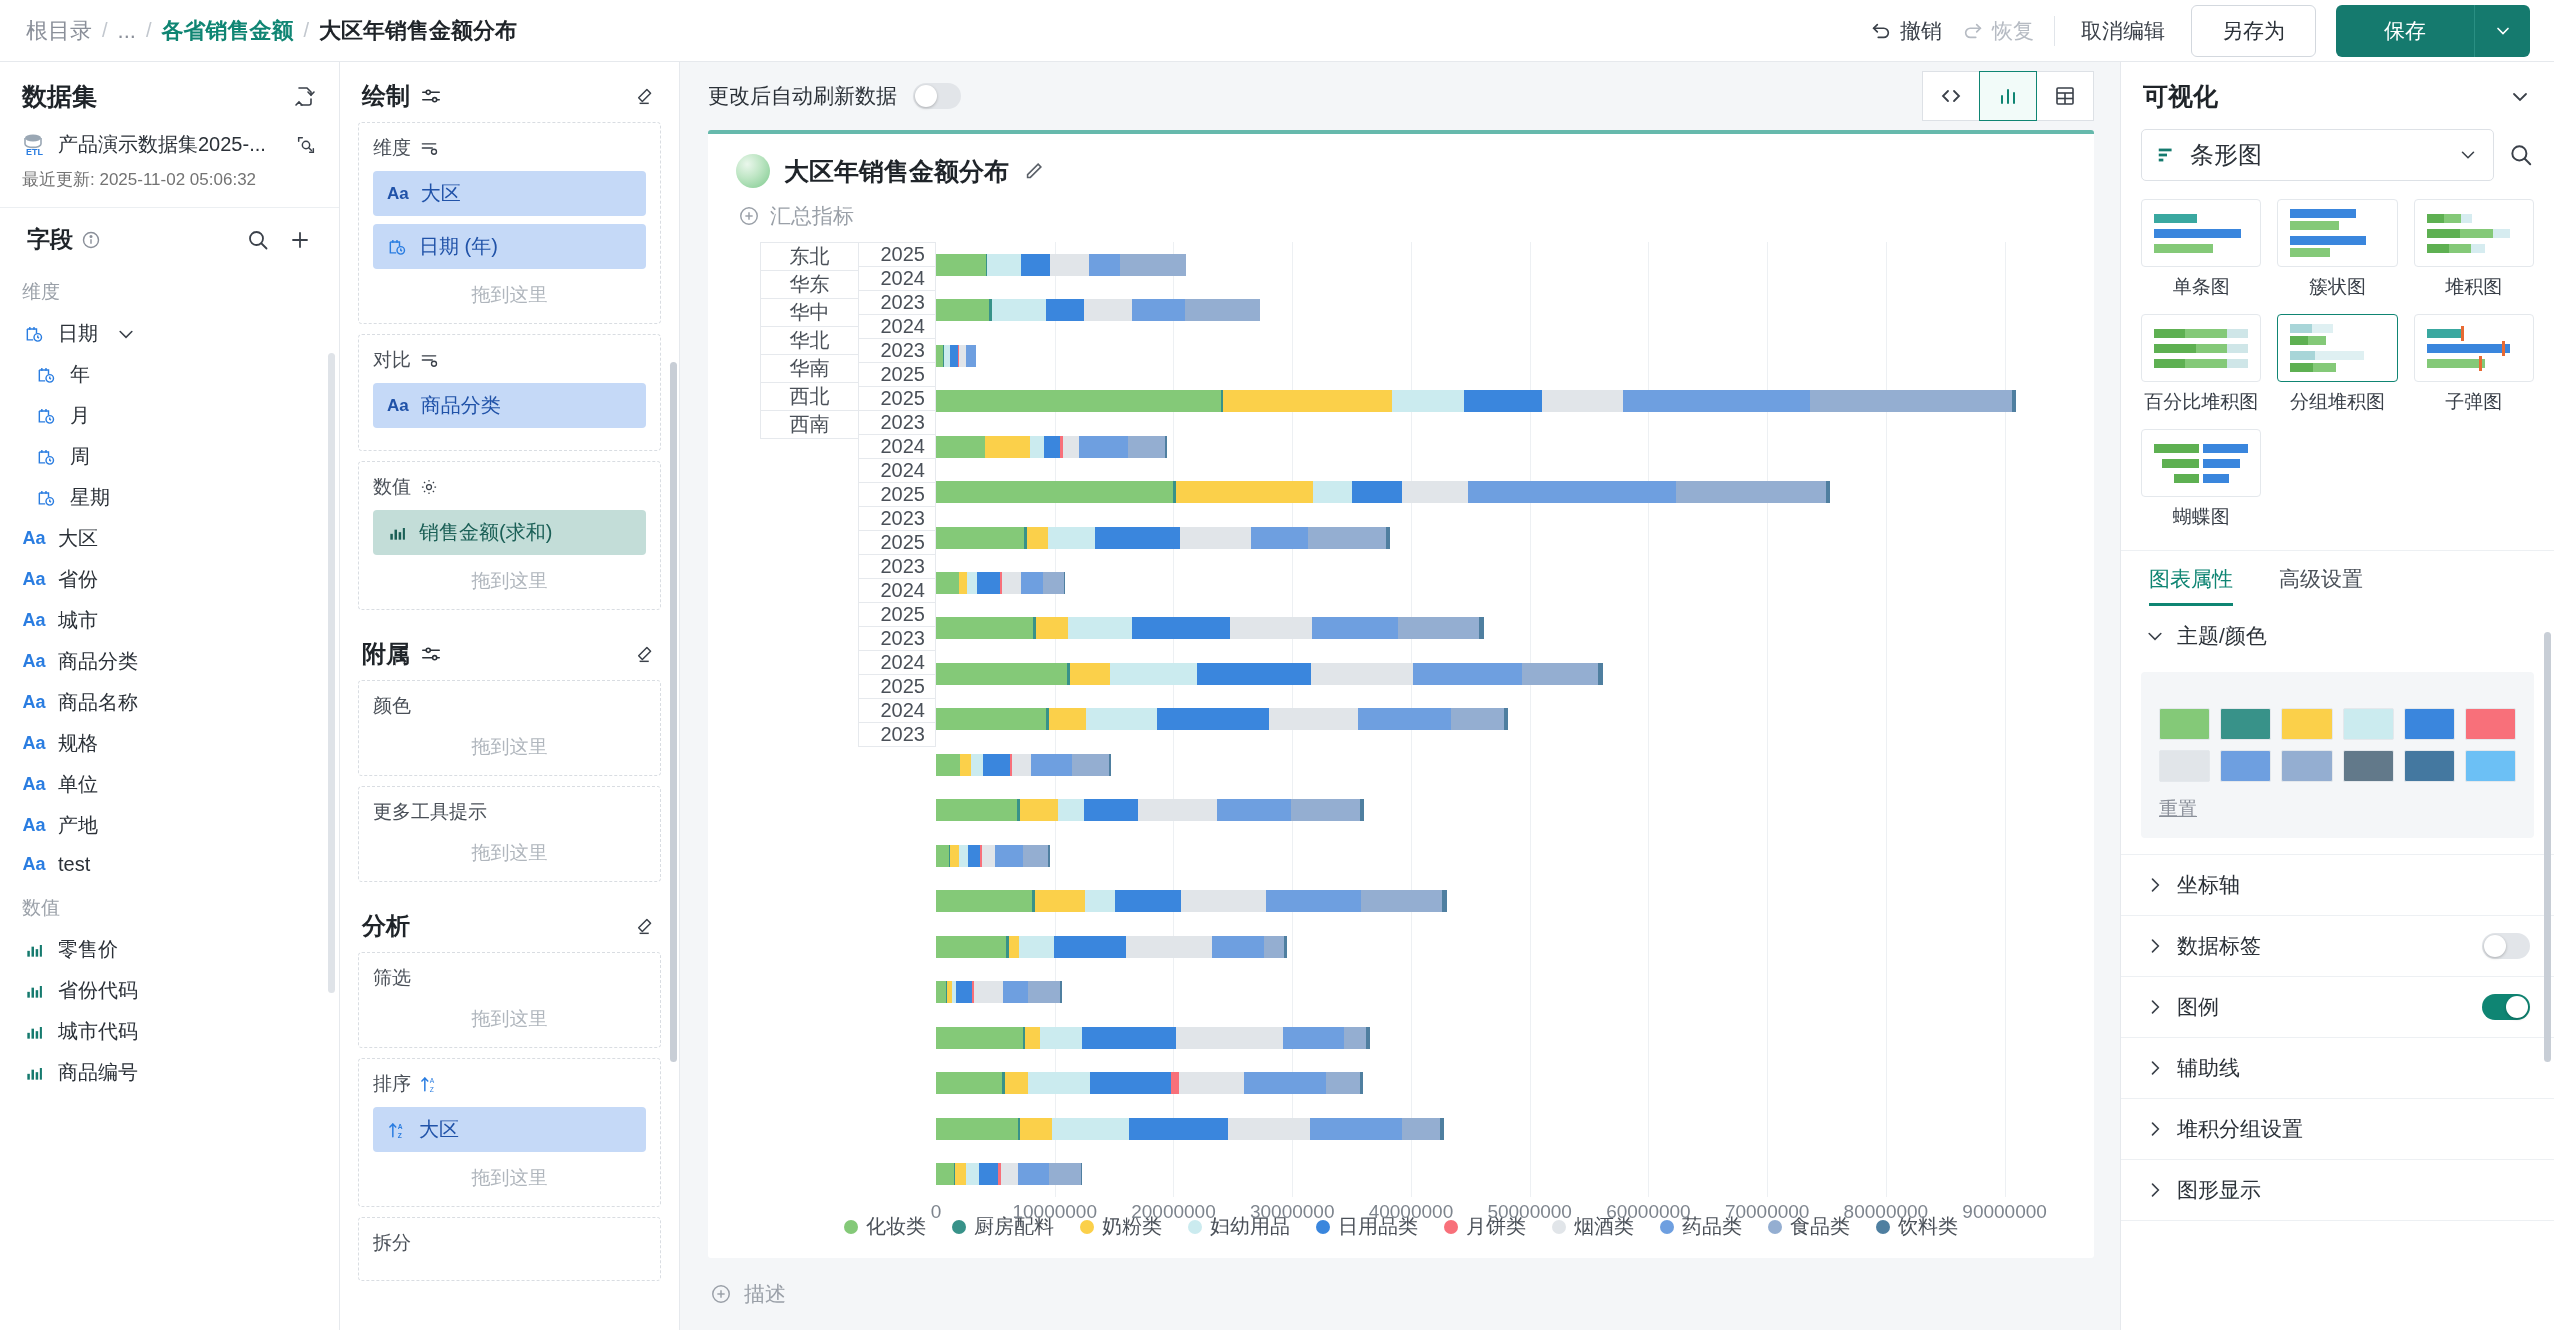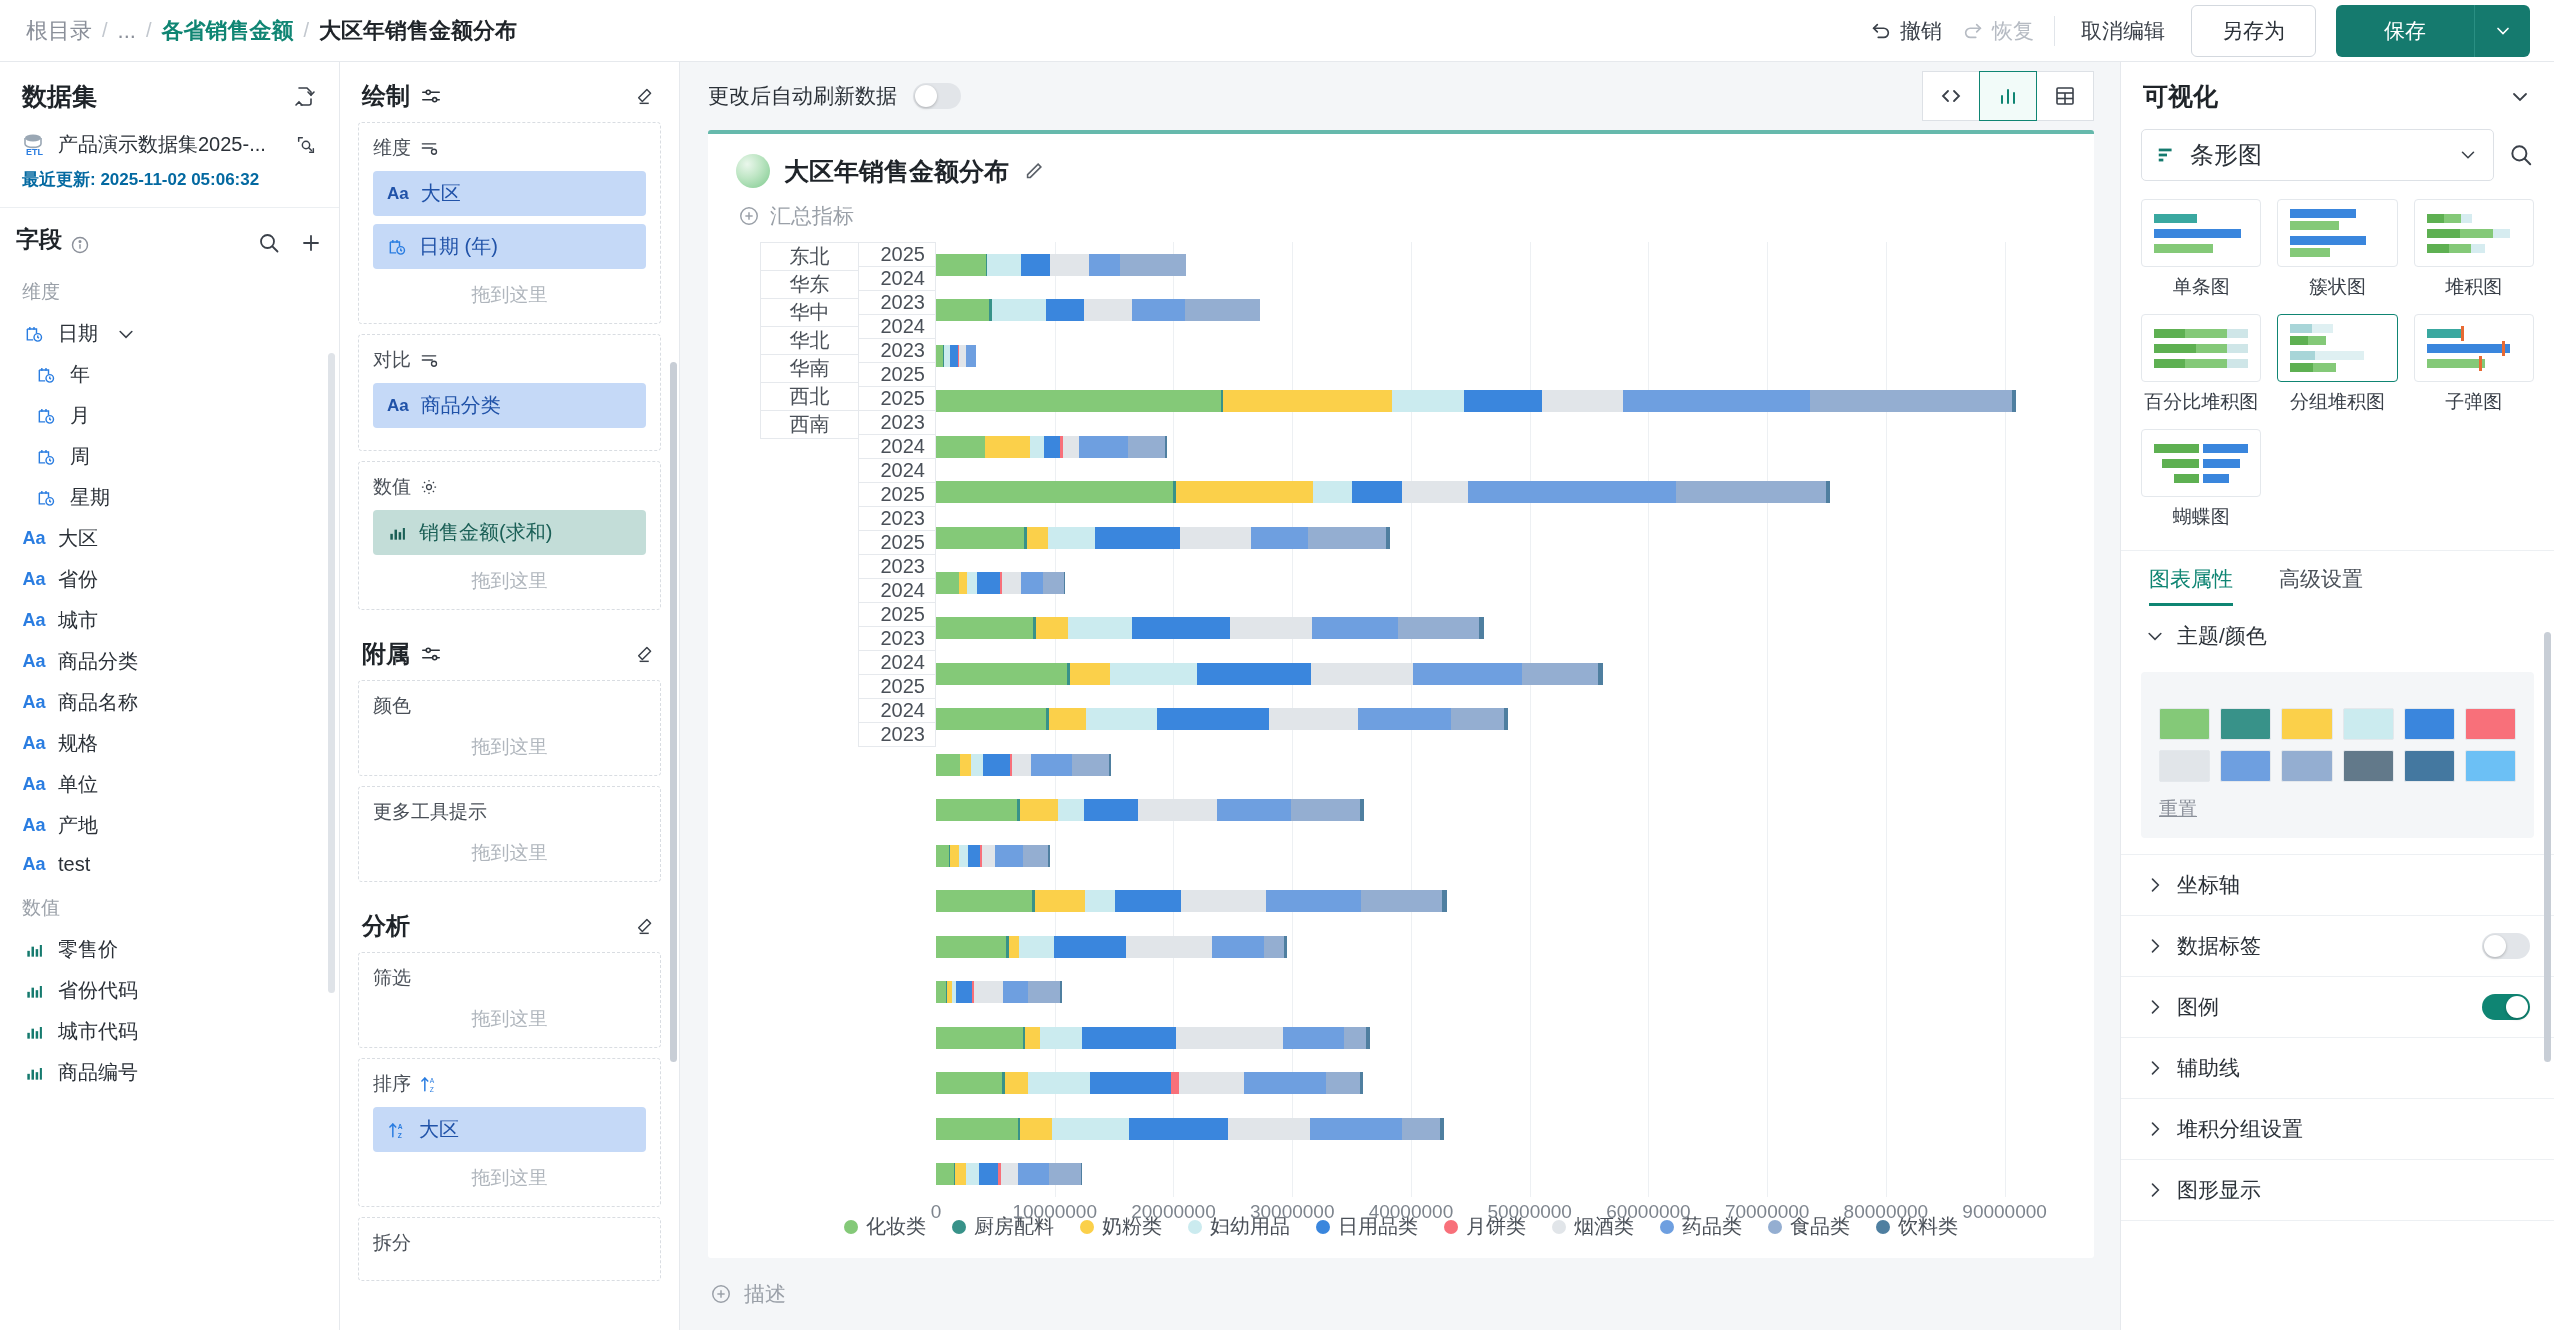--- a/index.html
+++ b/index.html
@@ -37,22 +37,22 @@
 
   
   .body { flex:1; display:flex; min-height:0; }
 
   
   .col-ds { width:340px; background:#fff; border-right:1px solid #e6e9ed; display:flex; flex-direction:column; }
   .ds-head { padding:18px 22px 14px; display:flex; align-items:center; }
   .ds-title { font-size:25px; font-weight:bold; color:#1f2429; }
   .ds-row { padding:4px 22px 0; display:flex; align-items:center; gap:10px; }
   .ds-name { font-size:20px; color:#2b3138; white-space:nowrap; overflow:hidden; }
-  .ds-updated { padding:10px 22px 16px; font-size:17px; color:#0369a1; border-bottom:1px solid #eceff2;font-weight:bold; }
-  .fld-head { padding:16px 16px 12px; display:flex; align-items:flex-end; }
+  .ds-updated { padding:10px 22px 16px; font-size:17px; color:#737373; border-bottom:1px solid #eceff2; }
+  .fld-head { padding:16px 27px 12px; display:flex; align-items:center; }
   .fld-title { font-size:23px; font-weight:bold; color:#1f2429; }
   .fld-actions { margin-left:auto; display:flex; align-items:center; gap:18px; }
   .fld-list { flex:1; overflow:hidden; position:relative; padding-bottom:8px; }
   .grp-label { font-size:19px; color:#9aa0a8; padding:12px 22px 8px; }
   .fld-item { display:flex; align-items:center; gap:12px; padding:7px 22px 7px 34px; cursor:pointer; font-size:20px; color:#2b3138; }
   .fld-item.lvl0 { padding-left:22px; }
   .fi-ic { font-size:18px; font-weight:bold; color:#2a7de1; width:24px; text-align:center; }
   .fi-ic.num { color:#157a6e; }
   .scroll-track { position:absolute; right:4px; top:86px; width:7px; height:640px; background:#dfe3e8; border-radius:4px; }
 

